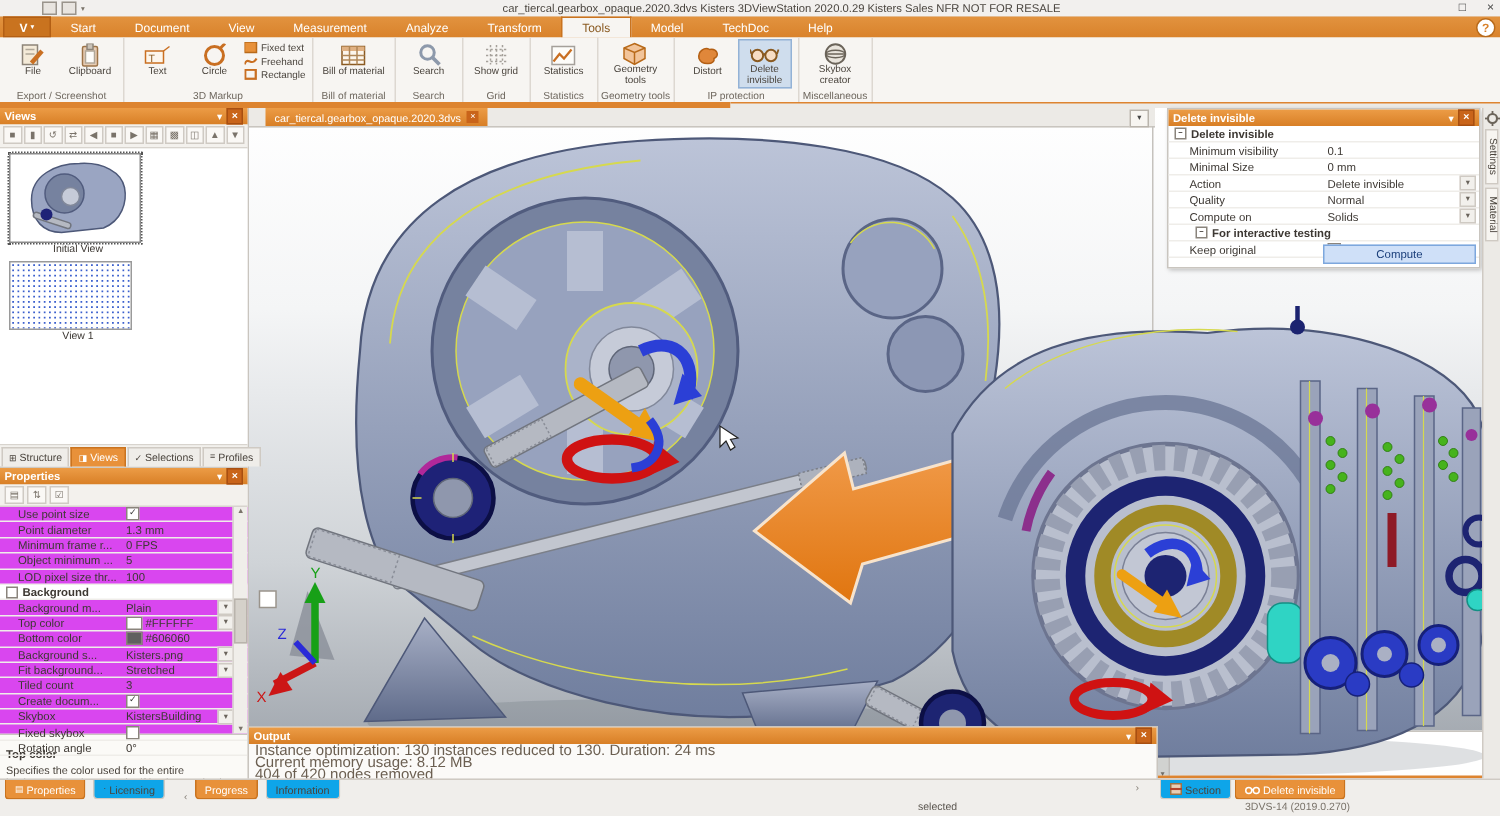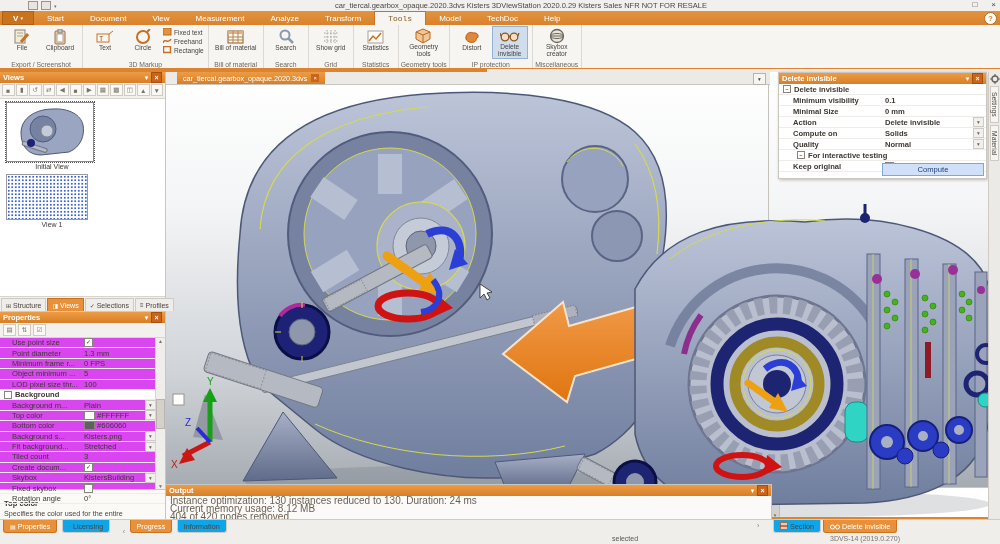--- a/index.html
+++ b/index.html
@@ -13,21 +13,21 @@
   .qat{display:flex;gap:3px;margin-left:28px;align-items:center;}
   .qat .qicon{width:8px;height:7px;border:1px solid #9a948c;background:#e8e4df;}
   .title-text{position:absolute;left:335px;top:1px;font-size:7.5px;color:#4a453f;white-space:nowrap;}
   .winbtns{position:absolute;right:4px;top:0;display:flex;gap:14px;font-size:8px;color:#444;}
   
   .ribbontabs{left:0;top:11px;width:1000px;height:14px;background:linear-gradient(#e2933f,#d9822b);
               display:flex;align-items:stretch;font-size:8px;color:#fff;}
   .vlogo{width:30px;margin-left:2px;background:#c9731f;border:1px solid #b35f14;color:#fff;
          display:flex;align-items:center;justify-content:center;gap:2px;font-weight:bold;}
   .rtab{padding:0 13px;display:flex;align-items:center;}
-  .rtab.active{background:#f7f5f2;color:#8a5a21;border:1px solid #c9731f;border-bottom:none;font-family:Liberation Mono, monospace;}
+  .rtab.active{background:#f7f5f2;color:#8a5a21;border:1px solid #c9731f;border-bottom:none;}
   .helpbtn{position:absolute;right:3px;top:12px;width:11px;height:11px;border-radius:50%;
            background:#fff;color:#d9822b;font-size:8px;font-weight:bold;display:flex;align-items:center;justify-content:center;border:1px solid #b86a1a;}
   
   .ribbonbody{left:0;top:25px;width:1000px;height:43px;background:#f7f5f2;display:flex;}
   .rgroup{position:relative;border-right:1px solid #ddd8d1;padding:1px 4px 9px 4px;display:flex;gap:2px;}
   .glabel{position:absolute;bottom:0;left:0;right:0;text-align:center;font-size:6.8px;color:#6e675e;white-space:nowrap;}
   .rbtn{width:34px;display:flex;flex-direction:column;align-items:center;justify-content:flex-start;cursor:default;border:1px solid transparent;}
   .rbtn .ricon{height:17px;display:flex;align-items:center;justify-content:center;margin-top:1px;}
   .rbtn .rlabel{font-size:6.6px;line-height:6.8px;text-align:center;color:#4a443d;}
   .rbtn.selected{background:#cfdded;border:1px solid #93b2d6;}
@@ -90,21 +90,21 @@
            font-size:5.5px;display:flex;align-items:center;justify-content:center;color:#444;}
   .vsplit{position:absolute;left:603px;top:12px;width:1px;height:400px;background:#c5c2bd;}
   .scene{position:absolute;left:0;top:12px;width:823px;height:435px;}
   .whitepanel{position:absolute;left:605px;top:415px;width:380px;height:30px;background:#fff;border:1px solid #c9c5bf;}
   .mini-scroll{position:absolute;left:0;top:0;width:8px;height:100%;background:#f0eeea;border-right:1px solid #d8d4ce;
                display:flex;flex-direction:column;justify-content:space-between;align-items:center;font-size:4.5px;color:#7a736a;}
   .orangeunder{position:absolute;left:605px;top:445px;width:380px;height:2px;background:#dd8430;}
   
   .delpanel{left:778px;top:72px;width:207px;height:105px;background:#fff;border:1px solid #c9c5bf;box-shadow:1px 1px 3px rgba(0,0,0,.25);}
   .delgrid{font-size:7.6px;}
-  .dgrow{height:10px;display:flex;align-items:center;border-bottom:1px solid #efede9;padding-left:14px;font-weight:bold;}
+  .dgrow{height:10px;display:flex;align-items:center;border-bottom:1px solid #efede9;padding-left:14px;}
   .dgrow .plabel{width:92px;}
   .dgrow.group{font-weight:bold;padding-left:4px;}
   .dgrow.group2{font-weight:bold;padding-left:18px;}
   .computebtn{position:absolute;left:103px;bottom:2px;width:100px;height:11px;background:#cfe0f8;border:1px solid #7da7dd;
               color:#1a3e7a;font-size:7.6px;display:flex;align-items:center;justify-content:center;}
   
   .rightstrip{left:988px;top:72px;width:12px;height:447px;background:#eceae6;border-left:1px solid #cfcac3;}
   .vtab{writing-mode:vertical-rl;font-size:6.8px;color:#4a443d;border:1px solid #cfcac3;background:#f7f5f1;
         padding:5px 0;margin:2px 1px;display:flex;align-items:center;gap:2px;}
   .stripicon{width:10px;height:10px;margin:2px auto;display:block;}
@@ -688,27 +688,27 @@
     <div class="dgrow">
       <span class="plabel">Minimal Size</span>
       <span class="pval">0 mm</span>
       </div>
     <div class="dgrow">
       <span class="plabel">Action</span>
       <span class="pval">Delete invisible</span>
       <span class="pdd" style="margin-right:2px;">▾</span>
       </div>
     <div class="dgrow">
+      <span class="plabel">Quality</span>
+      <span class="pval">Normal</span>
+      <span class="pdd" style="margin-right:2px;">▾</span>
+      </div>
+    <div class="dgrow">
       <span class="plabel">Compute on</span>
       <span class="pval">Solids</span>
-      <span class="pdd" style="margin-right:2px;">▾</span>
-      </div>
-    <div class="dgrow">
-      <span class="plabel">Quality</span>
-      <span class="pval">Normal</span>
       <span class="pdd" style="margin-right:2px;">▾</span>
       </div>
     <div class="dgrow group2">
       <span class="gbox" style="width:6px;height:6px;border:1px solid #8a847c;margin-right:3px;font-size:5px;display:inline-flex;align-items:center;justify-content:center;">−</span>
       <span>For interactive testing</span>
       </div>
     <div class="dgrow">
       <span class="plabel">Keep original</span>
       <span class="pval">
           <span class="cb"></span>

